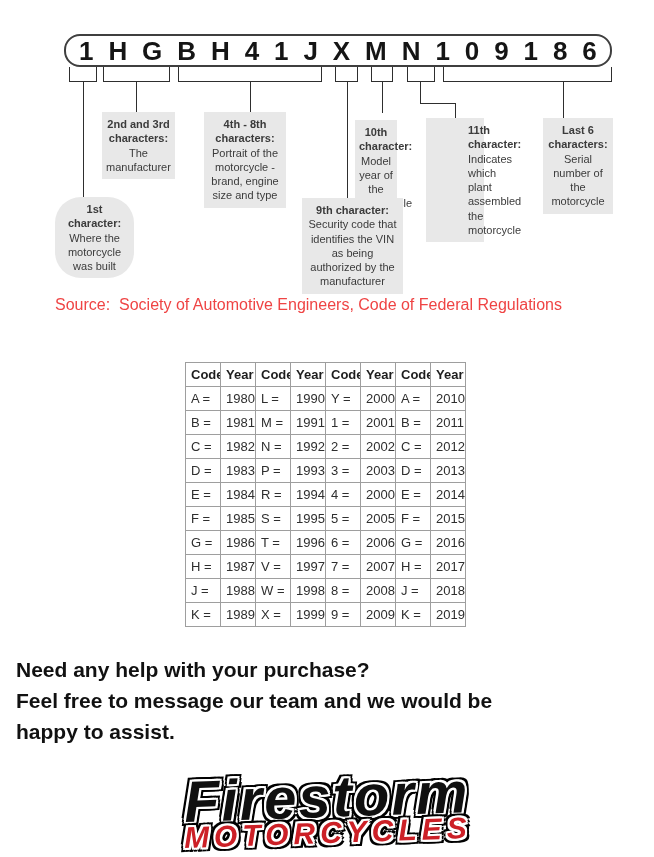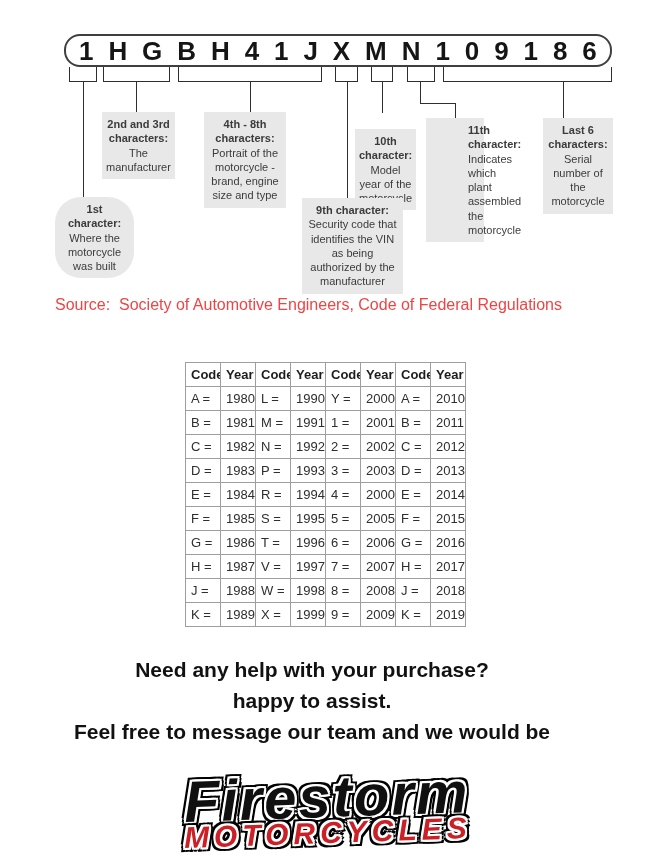--- a/index.html
+++ b/index.html
@@ -24,21 +24,21 @@
 
   .source-note{position:absolute;left:55px;top:296px;font-size:16px;color:#ef4444;white-space:pre-wrap;}
 
   
   .year-table{position:absolute;left:185px;top:362px;border-collapse:collapse;table-layout:fixed;width:281px;}
   .year-table th,.year-table td{border:1px solid #9e9e9e;font-size:13px;color:#2e2e2e;
     padding:4px 2px 4px 5px;text-align:left;height:15px;overflow:hidden;white-space:nowrap;}
   .year-table th{font-weight:bold;color:#1d1d1d;}
 
   
-  .help-text{position:absolute;left:0;top:654px;width:624px;text-align:center;
+  .help-text{position:absolute;left:16px;top:654px;width:624px;
     font-size:21px;font-weight:bold;color:#111;line-height:1.48;}
 
   
   .logo{position:absolute;left:50%;top:768px;transform:translateX(-50%) rotate(-2deg);text-align:center;width:520px;}
   .logo-top{font-size:58px;font-weight:bold;font-style:italic;letter-spacing:2px;color:#101010;line-height:1;
     text-shadow:
       -2px 0 0 #fff, 2px 0 0 #fff, 0 -2px 0 #fff, 0 2px 0 #fff,
       -2px -2px 0 #fff, 2px 2px 0 #fff, -2px 2px 0 #fff, 2px -2px 0 #fff,
       -4px 0 0 #000, 4px 0 0 #000, 0 -4px 0 #000, 0 4px 0 #000,
       -4px -4px 0 #000, 4px 4px 0 #000, -4px 4px 0 #000, 4px -4px 0 #000;}
@@ -95,21 +95,21 @@
   <div class="callout" style="left:102px;top:112px;width:73px;">
     <div class="title">2nd and 3rd characters:</div>
     <div class="body">The manufacturer</div>
   </div>
 
   <div class="callout" style="left:204px;top:112px;width:82px;">
     <div class="title">4th - 8th characters:</div>
     <div class="body">Portrait of the motorcycle - brand, engine size and type</div>
   </div>
 
-  <div class="callout" style="left:355px;top:129px;width:61px;">
+  <div class="callout" style="left:355px;top:120px;width:42px;">
     <div class="title">10th character:</div>
     <div class="body">Model year of the motorcycle</div>
   </div>
 
   <div class="callout" style="left:426px;top:118px;width:58px;padding-left:42px;">
     <div class="title">11th character:</div>
     <div class="body">Indicates which plant assembled the motorcycle</div>
   </div>
 
   <div class="callout" style="left:543px;top:118px;width:70px;">
@@ -241,22 +241,22 @@
           <td>9 =</td>
           <td>2009</td>
           <td>K =</td>
           <td>2019</td>
         </tr>
       </tbody>
   </table>
 
   <div class="help-text">
     <div>Need any help with your purchase?</div>
+    <div>Feel free to message our team and we would be</div>
     <div>happy to assist.</div>
-    <div>Feel free to message our team and we would be</div>
   </div>
 
   <div class="logo">
     <div class="logo-top">Firestorm</div>
     <div class="logo-bottom">MOTORCYCLES</div>
   </div>
 
 </div>
 
 </body></html>

